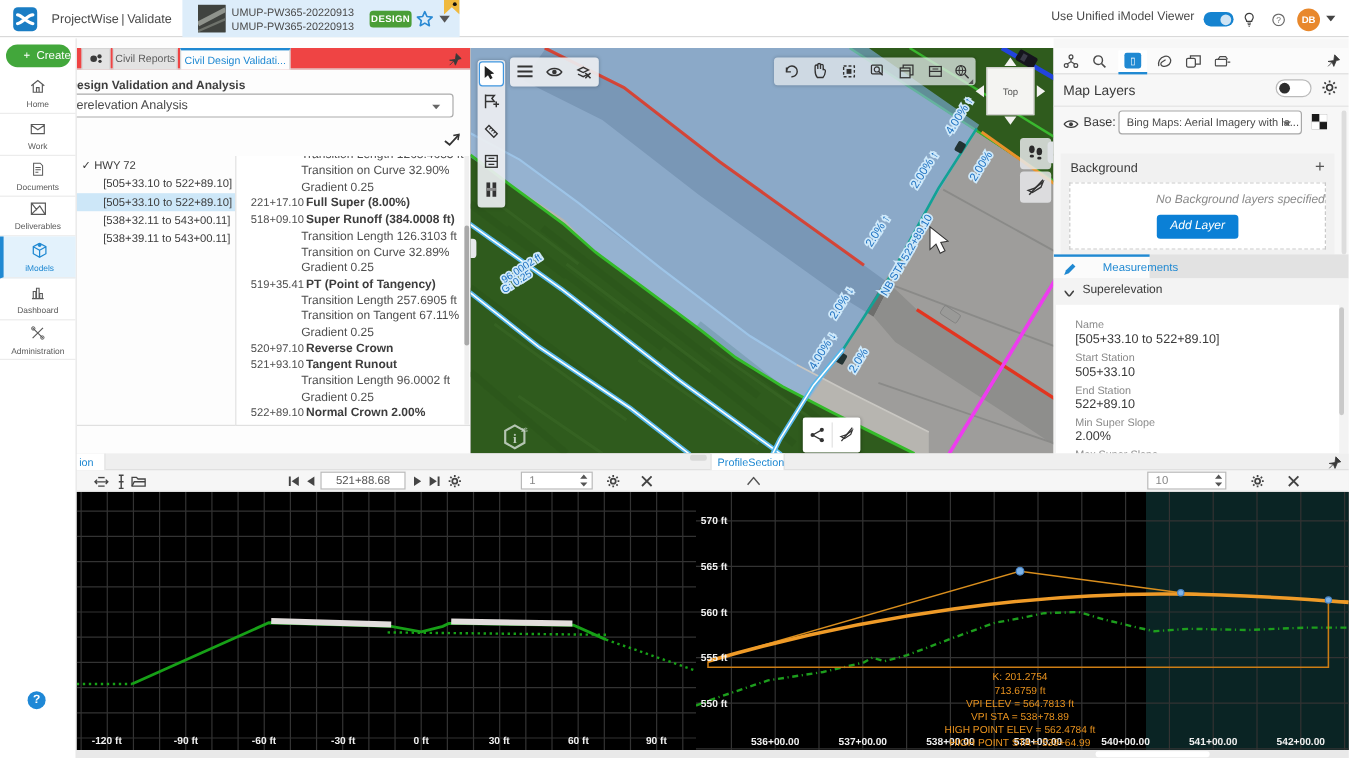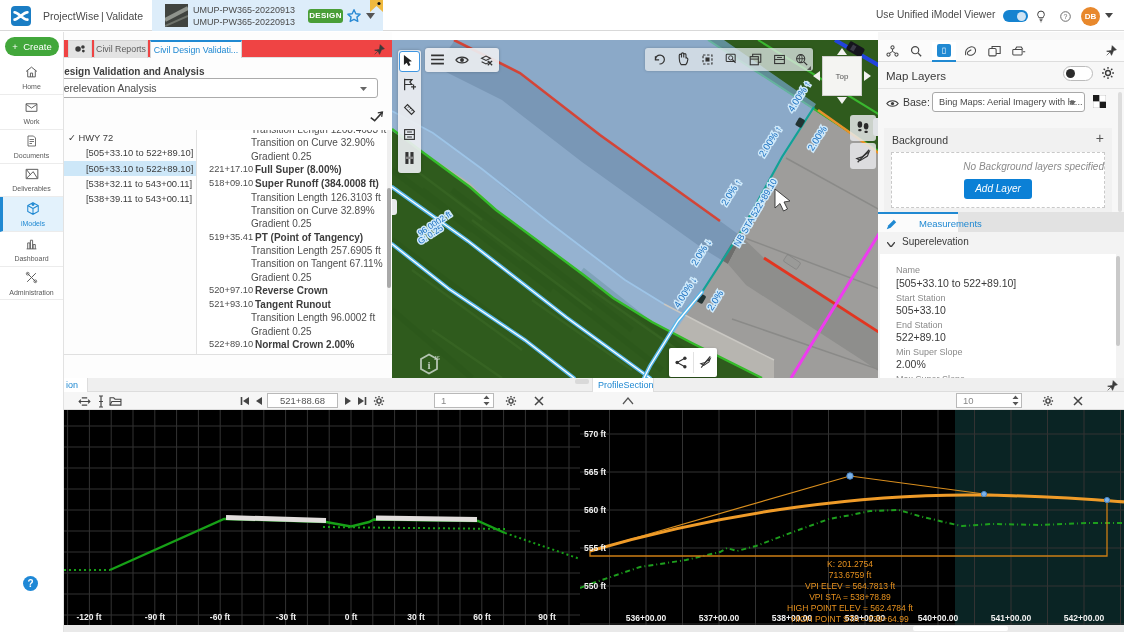--- a/index.html
+++ b/index.html
@@ -13,21 +13,21 @@
 #logo { position:absolute; left:11px; top:6px; width:20px; height:20px; background:#1a7dc4; border-radius:4px; }
 #brand { position:absolute; left:43px; top:10px; font-size:10.5px; color:#4a4a4a; }
 #projblock { position:absolute; left:152px; top:0; width:231px; height:31px; background:#ddedfa; }
 #thumb { position:absolute; left:13px; top:4px; width:23px; height:23px; background:#3a3d39; overflow:hidden; }
 #projname { position:absolute; left:41px; top:4px; font-size:9px; color:#4a4a4a; line-height:12px; }
 #designbadge { position:absolute; left:156px; top:9px; width:35px; height:14px; background:#4a9e37; border-radius:3px; color:#fff; font-size:8px; font-weight:bold; text-align:center; line-height:14px; letter-spacing:.3px; }
 #ribbon { position:absolute; right:0; top:0; width:13px; height:12px; }
 
 
 #sidebar { position:absolute; left:0; top:32px; width:64px; height:600px; background:#fff; border-right:1px solid #e2e2e2; }
-#createbtn { position:absolute; left:5px; top:5px; width:54px; height:19px; background:#42a73b; border-radius:10px; color:#fff; font-size:9.5px; text-align:center; line-height:19px; }
+#createbtn { position:absolute; left:5px; top:5px; width:54px; height:19px; background:#42a73b; border-radius:10px; color:#fff; font-size:9.5px; text-align:right; line-height:19px; }
 .navitem { position:absolute; left:0; width:63px; height:34px; border-bottom:1px solid #ececec; text-align:center; color:#5a5a5a; }
 .navitem .lbl { font-size:7px; margin-top:1px; }
 .navitem svg { margin-top:5px; }
 .navactive { background:#e3f2fc; border-left:3px solid #2089d2; color:#2089d2; }
 #helpq { position:absolute; left:23px; top:544px; width:15px; height:15px; border-radius:50%; background:#1f88d6; color:#fff; font-size:10px; font-weight:bold; text-align:center; line-height:15px; }
 
 
 #lpanel { position:absolute; left:64px; top:32px; width:328px; height:346px; background:#fdfdfd; overflow:hidden; }
 #ltabbar { position:absolute; left:0; top:8px; width:328px; height:18px; background:#ef4444; border-bottom:1px solid #e0e0e0; }
 .ltab { position:absolute; top:0; height:18px; font-size:8.8px; line-height:17px; text-align:center; white-space:nowrap; overflow:hidden; }

